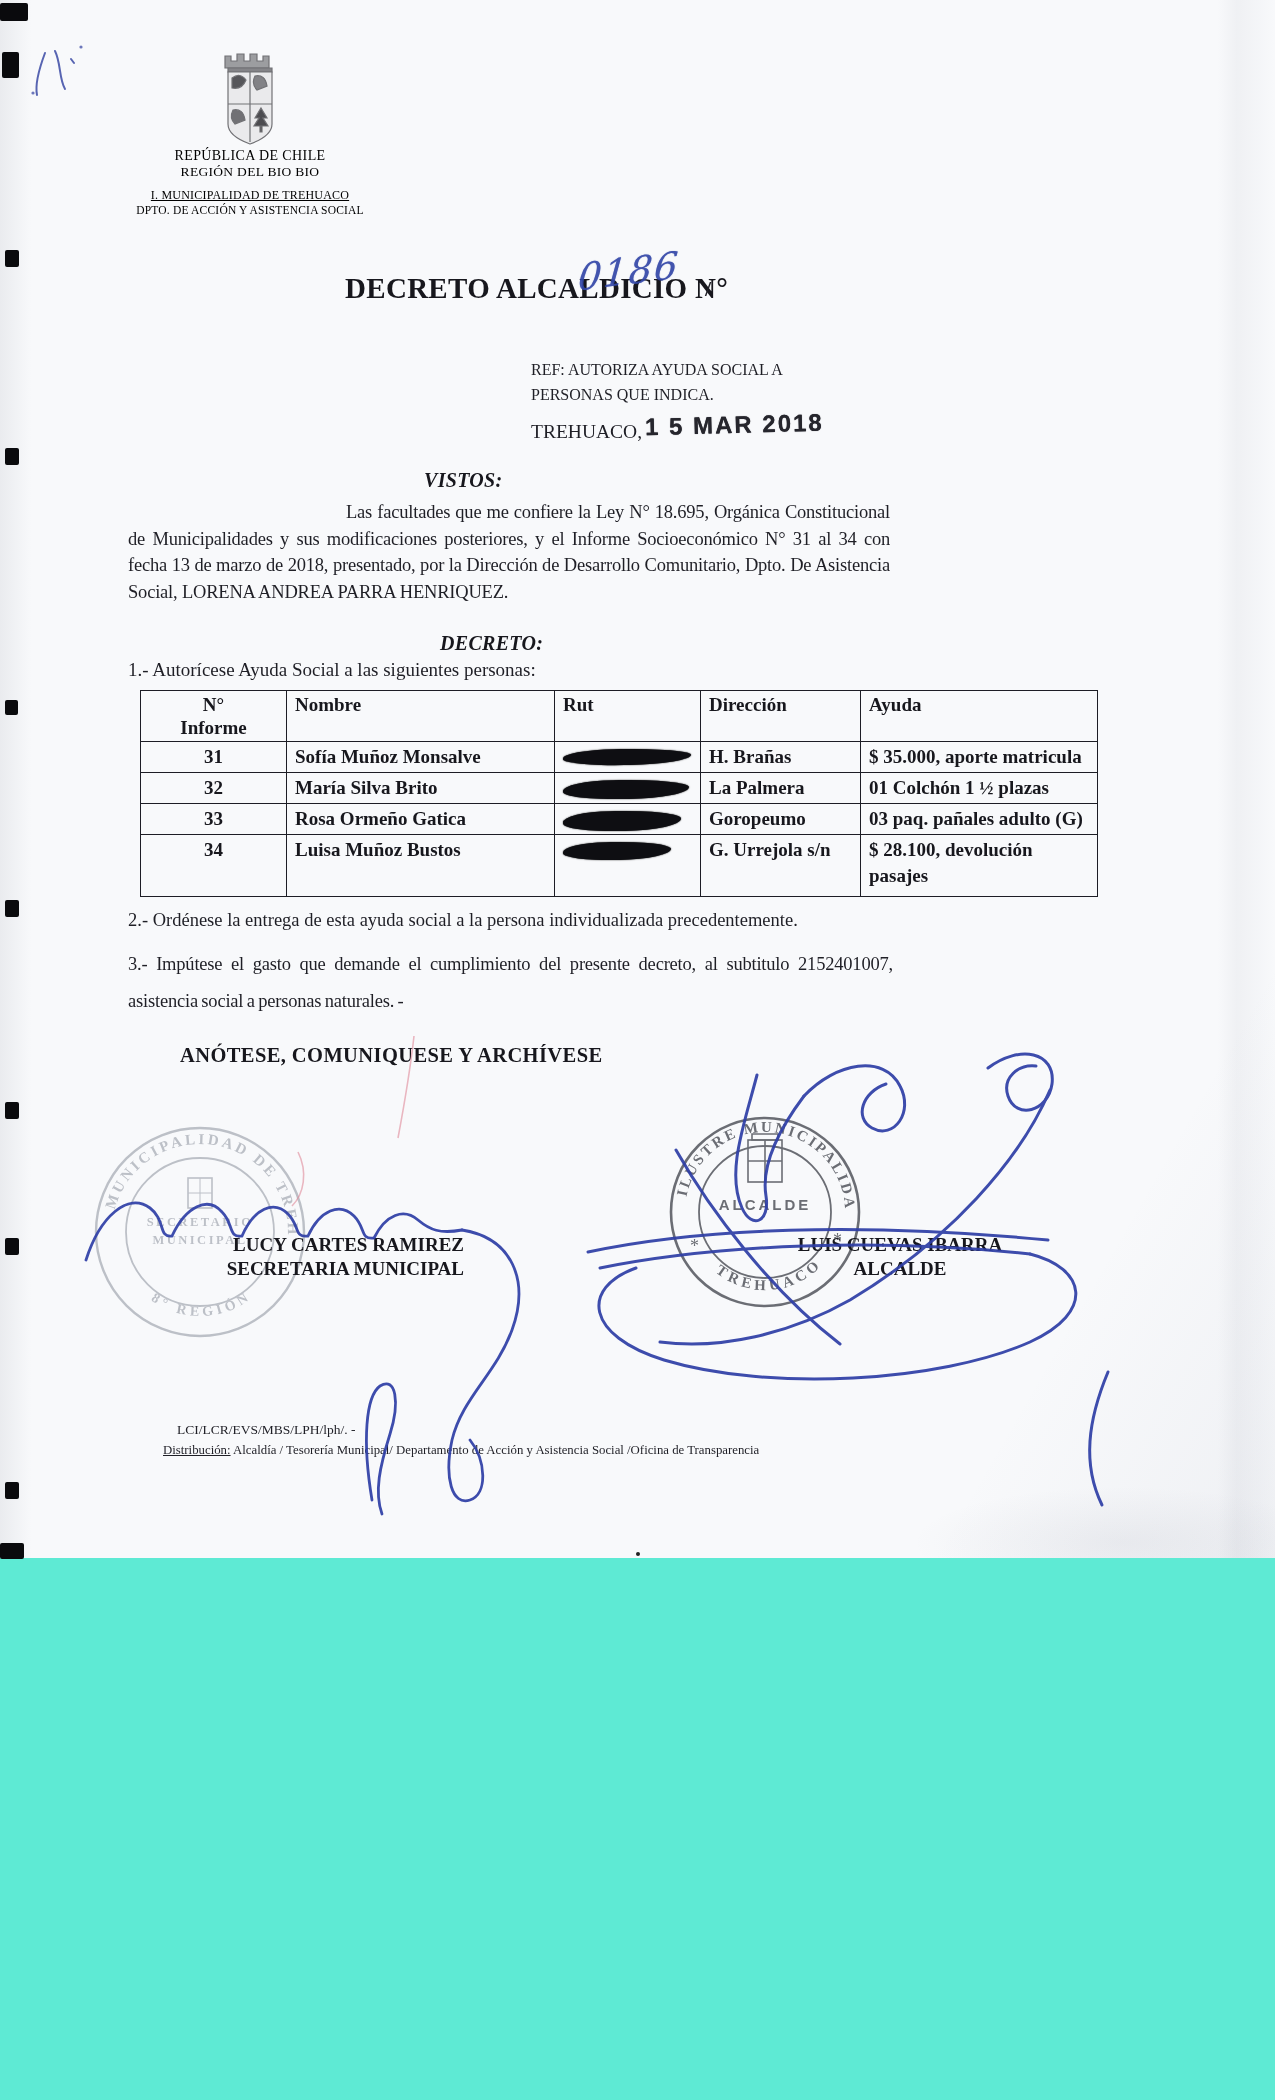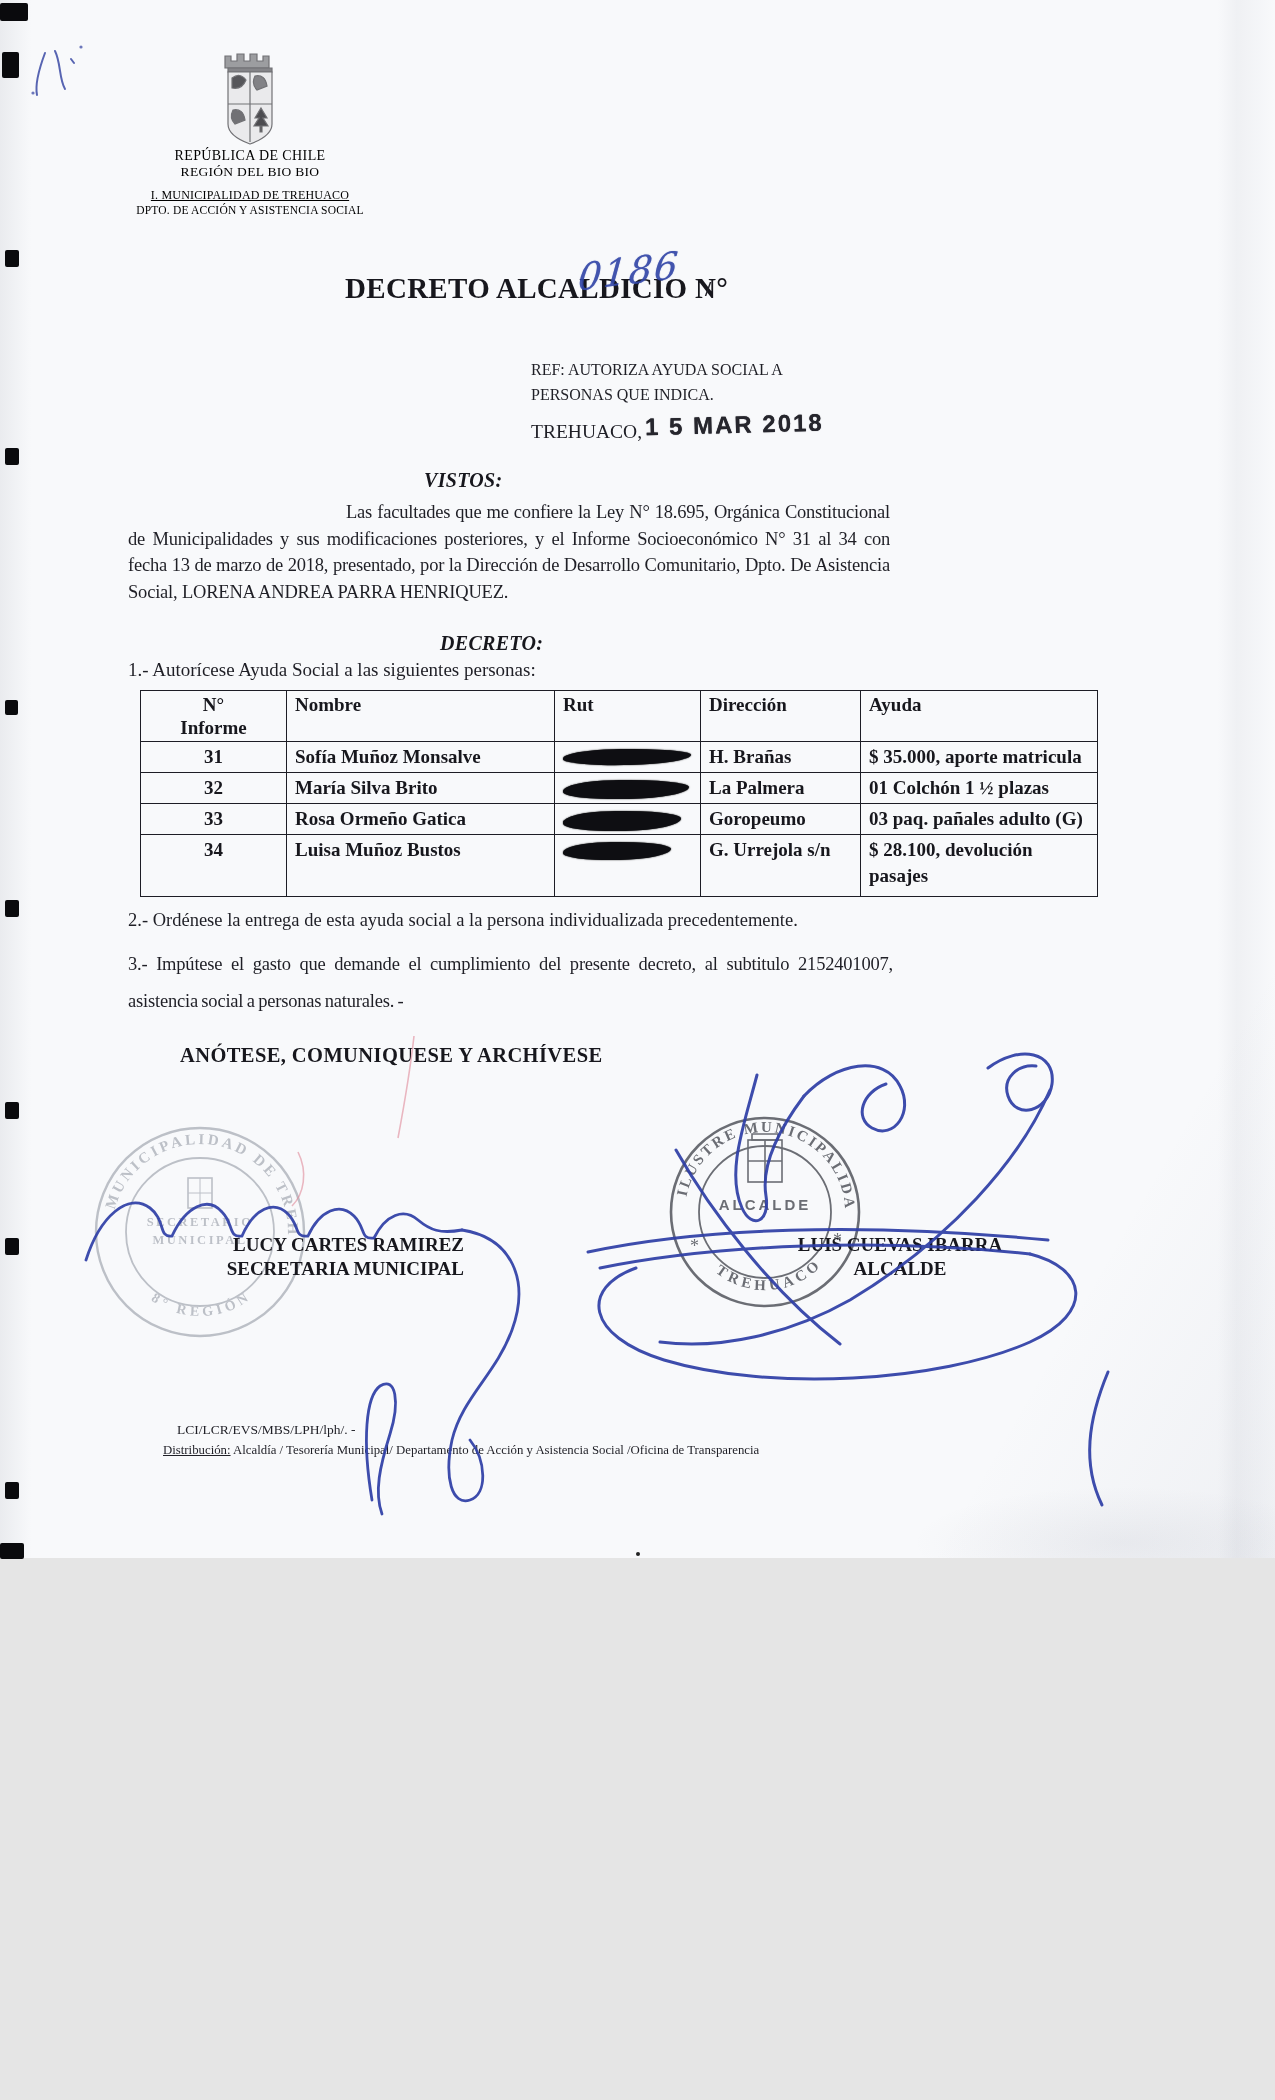--- a/index.html
+++ b/index.html
@@ -1,17 +1,17 @@
 <!DOCTYPE html>
 <html><head>
 <meta charset="utf-8">
 <style>
   * { margin:0; padding:0; box-sizing:border-box; }
   body { background:#ffffff; width:1275px; font-family:"Liberation Serif","DejaVu Serif",serif; }
-  .page { position:relative; width:1275px; height:2100px; background:#e5e5e5; overflow:hidden; }
+  .page { position:relative; width:1275px; height:2100px; background:#5eead4; overflow:hidden; }
 
   
   .scan {
     position:absolute; left:0; top:0; width:1275px; height:1558px;
     background:
       linear-gradient(300deg, rgba(110,120,145,.07), transparent 16%),
       linear-gradient(90deg, rgba(90,95,115,.09), transparent 2.5%),
       linear-gradient(90deg, transparent 95.5%, rgba(100,105,125,.06) 97%, transparent 100%),
       radial-gradient(ellipse 300px 80px at 88% 99%, rgba(100,105,125,.08), transparent 70%),
       #f8f9fb;

